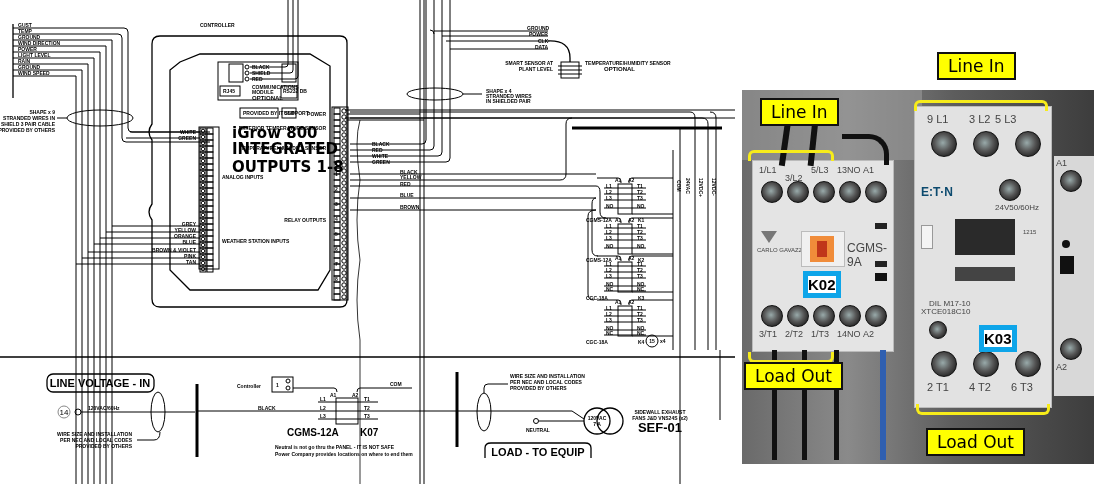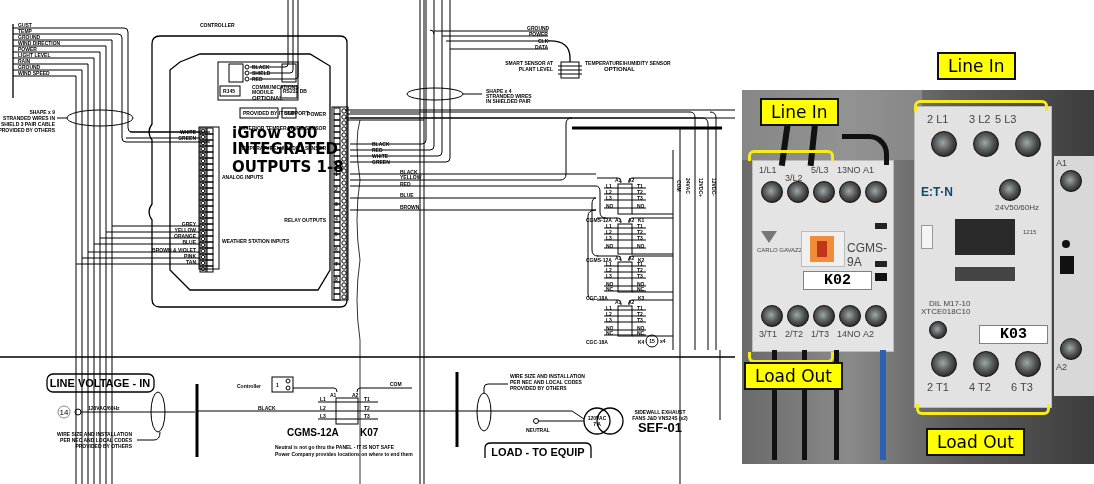--- a/index.html
+++ b/index.html
@@ -12,21 +12,21 @@
   .t-title{font-size:15px;font-weight:bold;font-family:"DejaVu Sans",sans-serif !important;}
   .t-big{font-size:13px;font-weight:bold;}
   .t-label{font-size:11px;font-weight:bold;}
   .w{stroke:#000;stroke-width:1.3;fill:none;}
   .wt{stroke:#000;stroke-width:1;fill:none;}
   #photo{position:absolute;left:742px;top:90px;width:352px;height:374px;background:#5a5a5a;overflow:hidden;}
   .callout{position:absolute;background:#ffff00;border:2px solid #111;font-family:"DejaVu Sans",sans-serif;font-size:17px;color:#000;padding:1px 9px;line-height:22px;white-space:nowrap;}
   .contactor{position:absolute;background:#e4e4e4;border:1px solid #bbb;}
   .term-label{position:absolute;font-size:9px;color:#444;font-family:"Liberation Sans",sans-serif;}
   .screw{position:absolute;width:20px;height:20px;border-radius:50%;background:radial-gradient(circle at 45% 45%,#9aa 0,#555 45%,#222 80%);border:1px solid #111;}
-  .tag{position:absolute;background:#fff;border:1px solid #0ea5e9;font-family:Liberation Mono, monospace;font-weight:bold;font-size:15px;color:#000;padding:0 20px;}
+  .tag{position:absolute;background:#fff;border:5px solid #0ea5e9;font-family:Liberation Sans, sans-serif;font-weight:bold;font-size:15px;color:#000;padding:0 0;}
   .brace{position:absolute;border:3px solid #f7ec1a;border-bottom:none;height:8px;border-radius:6px 6px 0 0;}
   .brace-b{position:absolute;border:3px solid #f7ec1a;border-top:none;height:8px;border-radius:0 0 6px 6px;}
 </style>
 </head>
 <body>
 
 <svg id="diagram" viewBox="0 0 735 484" xmlns="http://www.w3.org/2000/svg">
 
   <g>
     <line class="w" x1="13" y1="24" x2="13" y2="98"></line>
@@ -554,21 +554,21 @@
     </div>
     <span class="term-label" style="left:94px;top:80px;font-size:12px;">CGMS-9A</span>
     <span class="tag" style="left:50px;top:110px;">K02</span>
     <div style="position:absolute;left:122px;top:62px;width:12px;height:6px;background:#222"></div>
     <div style="position:absolute;left:122px;top:100px;width:12px;height:6px;background:#222"></div>
     <div style="position:absolute;left:122px;top:112px;width:12px;height:8px;background:#111"></div>
   </div>
 
   <div class="contactor" style="left:172px;top:16px;width:136px;height:300px;background:#e2e2e2;">
     <div id="k03Top">
-        <span class="term-label" style="left: 12px; top: 6px; font-size: 11px;">2 L1</span>
+        <span class="term-label" style="left: 12px; top: 6px; font-size: 11px;">9 L1</span>
         <div class="screw" style="left: 16px; top: 24px; width: 24px; height: 24px;"></div>
         <span class="term-label" style="left: 54px; top: 6px; font-size: 11px;">3 L2</span>
         <div class="screw" style="left: 58px; top: 24px; width: 24px; height: 24px;"></div>
         <span class="term-label" style="left: 80px; top: 6px; font-size: 11px;">5 L3</span>
         <div class="screw" style="left: 100px; top: 24px; width: 24px; height: 24px;"></div>
       </div>
     <div id="k03Bot">
         <div class="screw" style="left: 16px; top: 244px; width: 24px; height: 24px;"></div>
         <span class="term-label" style="left: 12px; top: 274px; font-size: 11px;">2 T1</span>
         <div class="screw" style="left: 58px; top: 244px; width: 24px; height: 24px;"></div>

